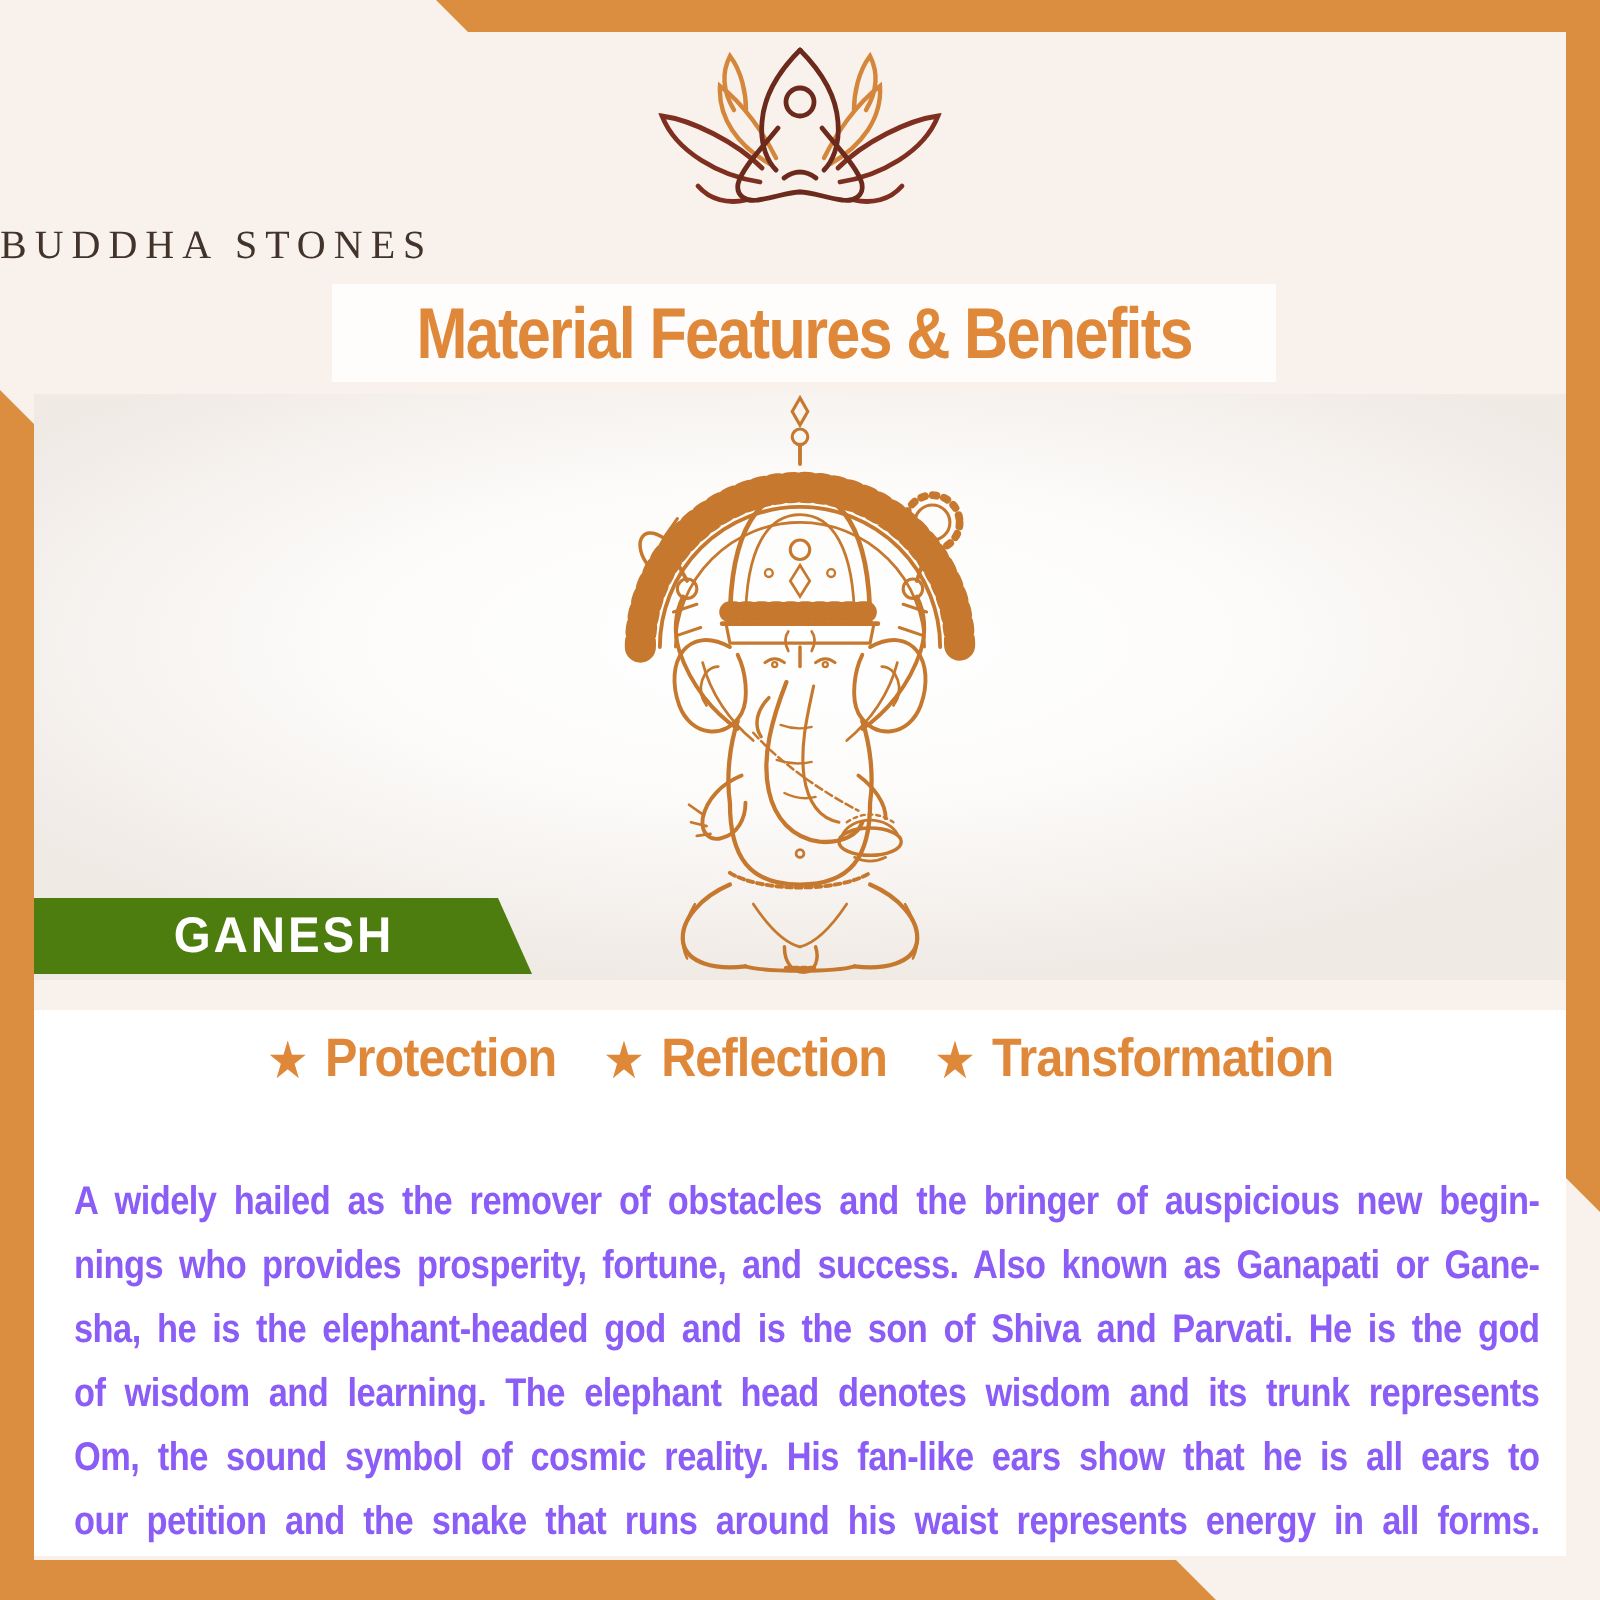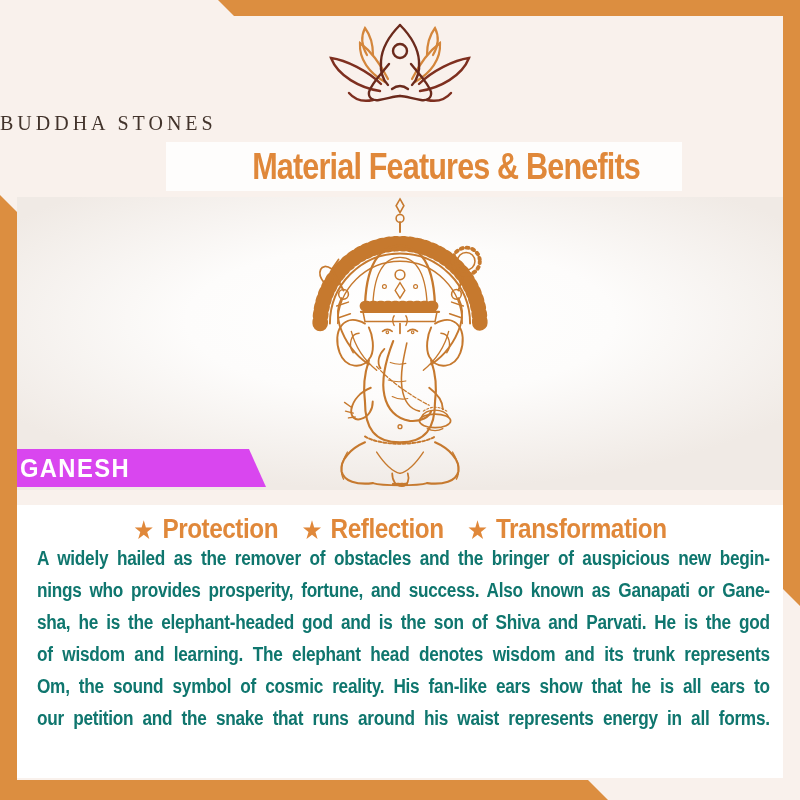--- a/index.html
+++ b/index.html
@@ -19,47 +19,47 @@
              clip-path:polygon(0 0,588px 0,608px 20px,0 20px);}
 
   
   .logo{left:310px;top:20px;width:180px;height:92px;}
   .brand{left:0;top:112px;width:800px;
          font-family:"Liberation Serif",serif;font-size:20px;
          letter-spacing:4px;color:#42332b;}
 
   
   .title-band{left:166px;top:142px;width:472px;height:49px;background:#fefdfc;
-              display:flex;align-items:center;justify-content:center;padding-left:44px;}
+              display:flex;align-items:center;justify-content:center;}
   .title-band span{font-size:36px;font-weight:700;color:#e0883a;
               letter-spacing:-1px;white-space:nowrap;
               transform:scaleX(.85);transform-origin:center;}
 
   
   .photo{left:17px;top:197px;width:766px;height:293px;
          background:radial-gradient(ellipse 62% 58% at 50% 42%,
                     #ffffff 0%,#fdfcfb 45%,#f0eae5 100%);}
   .ganesh{left:283px;top:197px;width:234px;height:292px;}
 
   
-  .ribbon{left:17px;top:449px;width:250px;height:38px;background:#d946ef;
+  .ribbon{left:17px;top:449px;width:250px;height:38px;background:#4d7c0f;
           clip-path:polygon(0 0,232px 0,249px 38px,0 38px);
-          display:flex;align-items:center;}
+          display:flex;align-items:center;justify-content:center;}
   .ribbon span{color:#ffffff;font-size:25px;font-weight:700;
           letter-spacing:1.5px;transform:scaleX(.95);}
 
   
   .content{left:17px;top:505px;width:766px;height:273px;background:#ffffff;}
   .features{left:17px;top:514px;width:766px;display:flex;justify-content:center;
             align-items:center;gap:26px;transform:scaleX(.9);transform-origin:center;}
   .feat-group{display:flex;align-items:center;gap:9px;white-space:nowrap;}
   .feat-group .star{color:#e0883a;font-size:26px;line-height:1;}
   .feat-group .word{color:#e0883a;font-size:27px;font-weight:700;letter-spacing:-.5px;}
 
-  .para{left:37px;top:542px;width:733px;color:#0f766e;}
+  .para{left:37px;top:585px;width:733px;color:#8b5cf6;}
   .para .line{width:852px;font-size:20px;font-weight:700;letter-spacing:-.3px;
               line-height:32px;white-space:nowrap;text-align:justify;
               text-align-last:justify;transform:scaleX(.86);transform-origin:left top;}
 </style>
 </head>
 <body>
 
 <div class="canvas">
 
   <div class="abs frame frame-top"></div>

